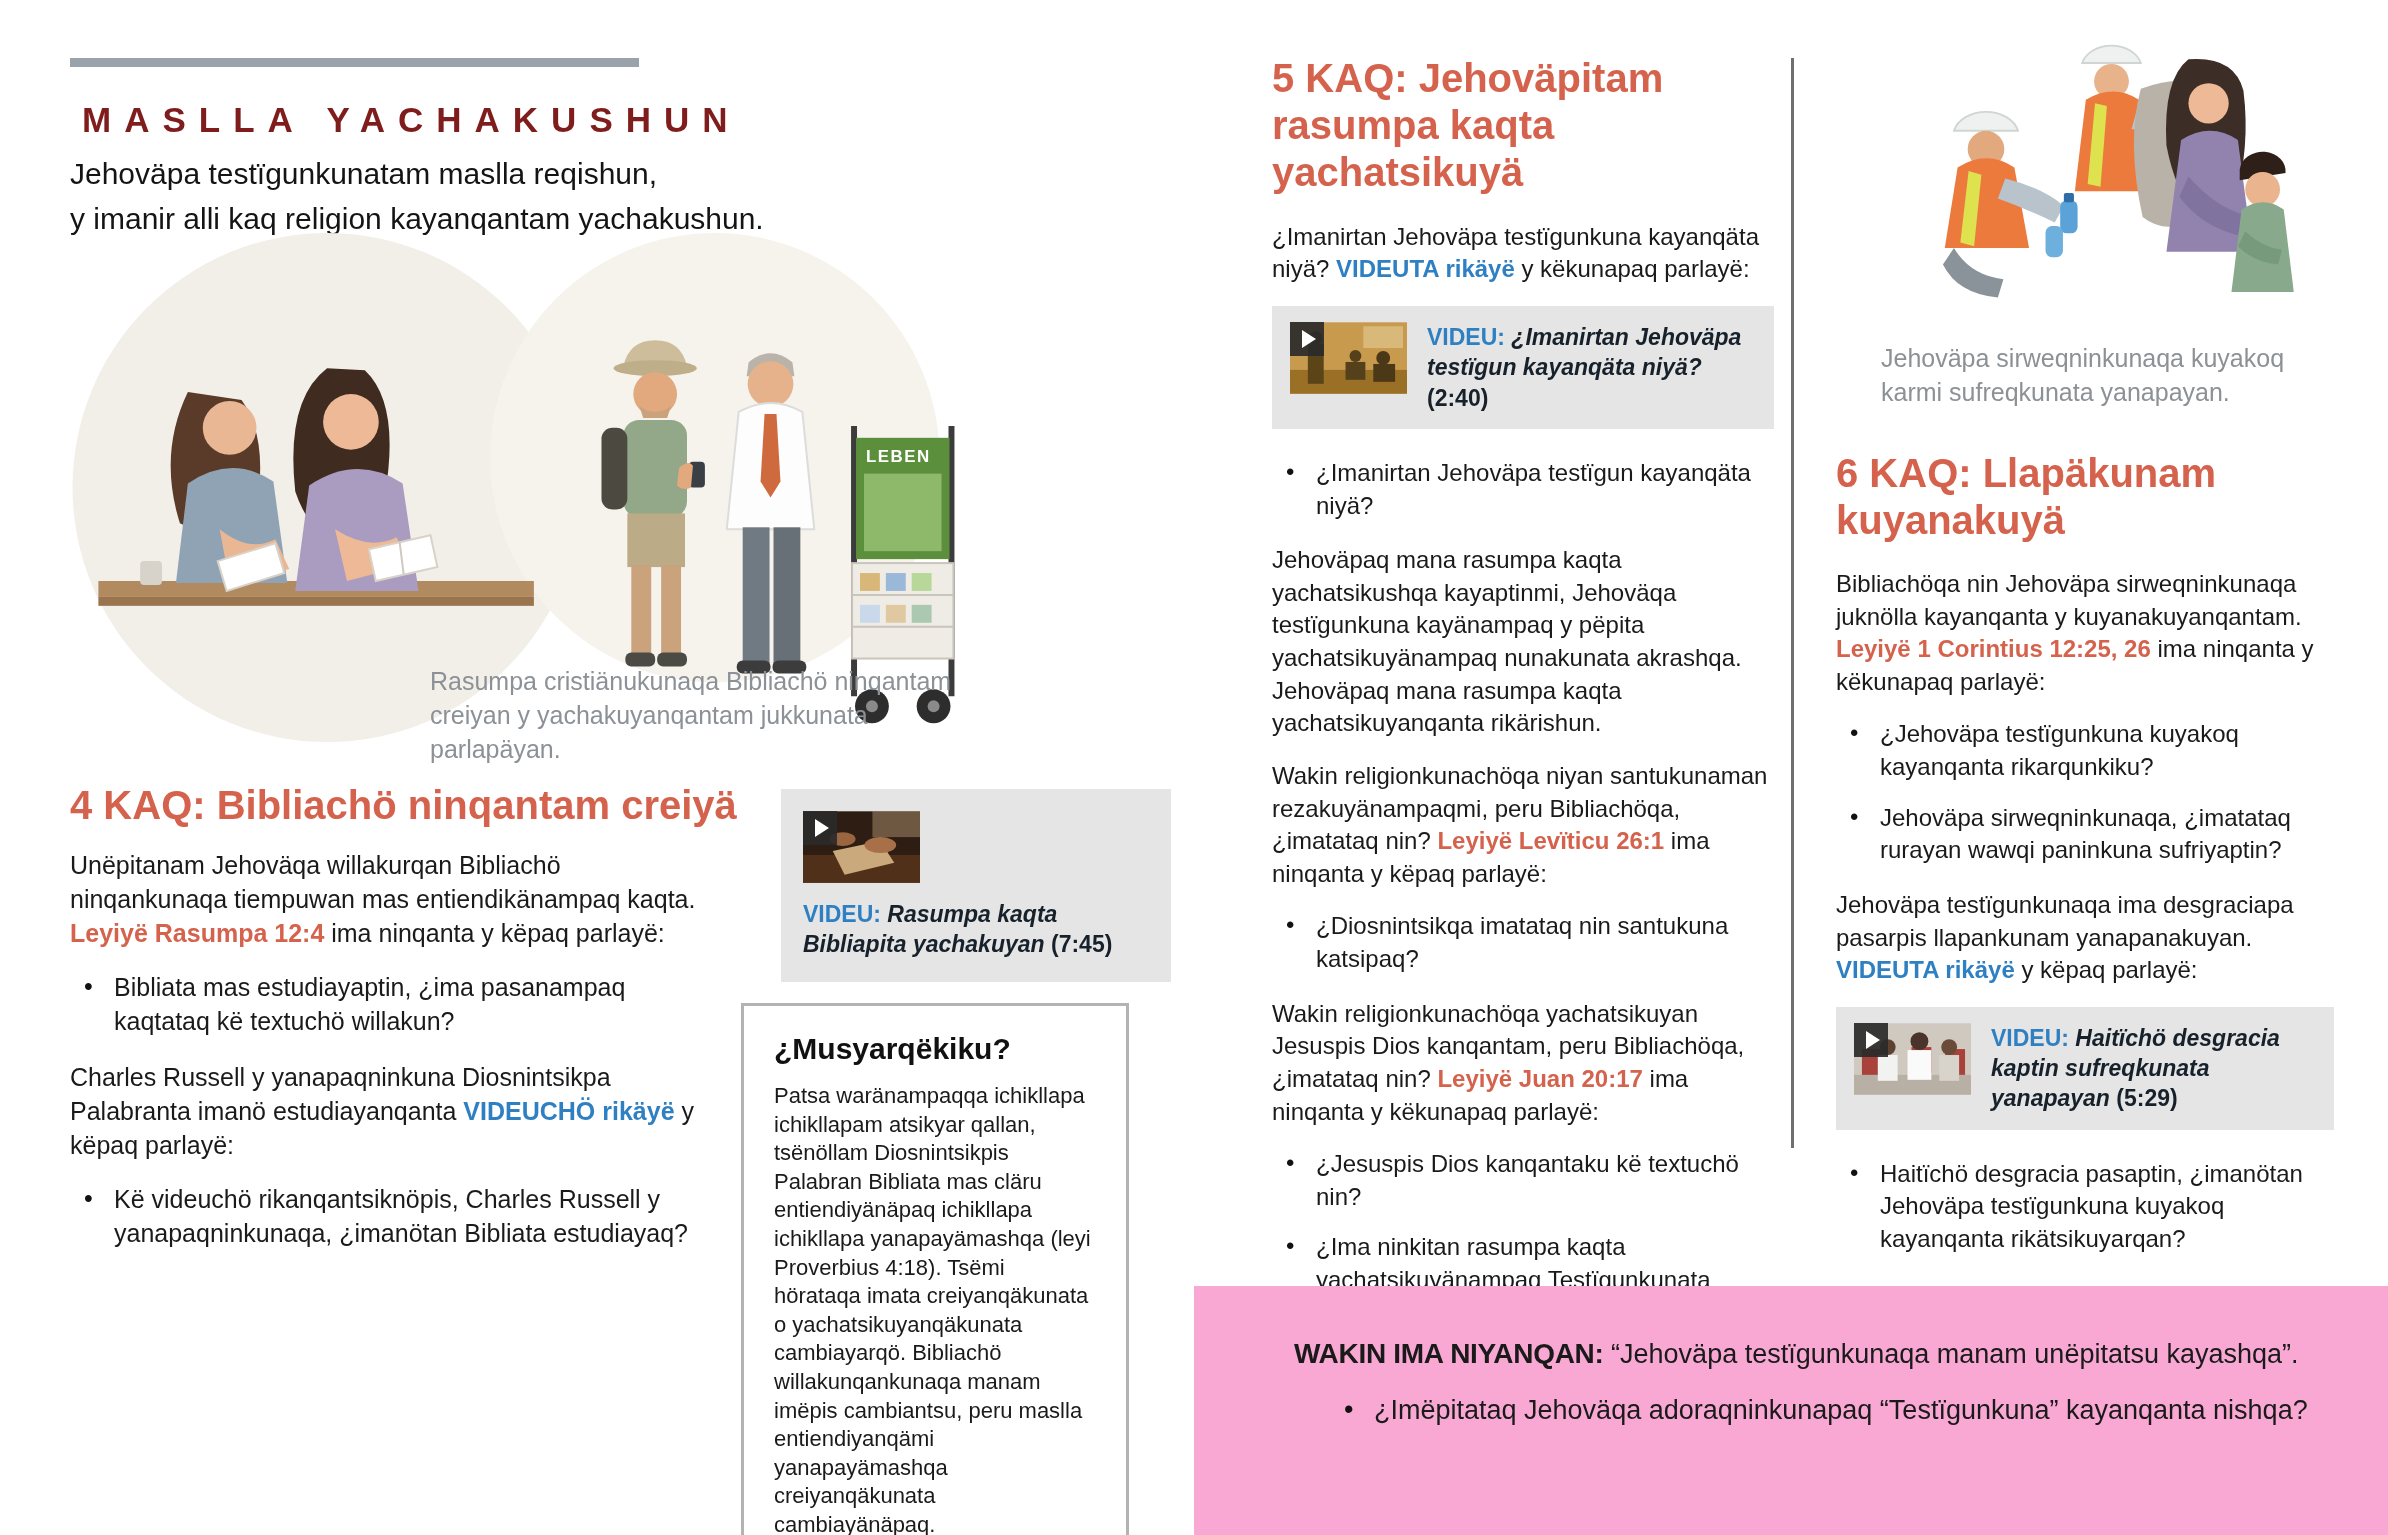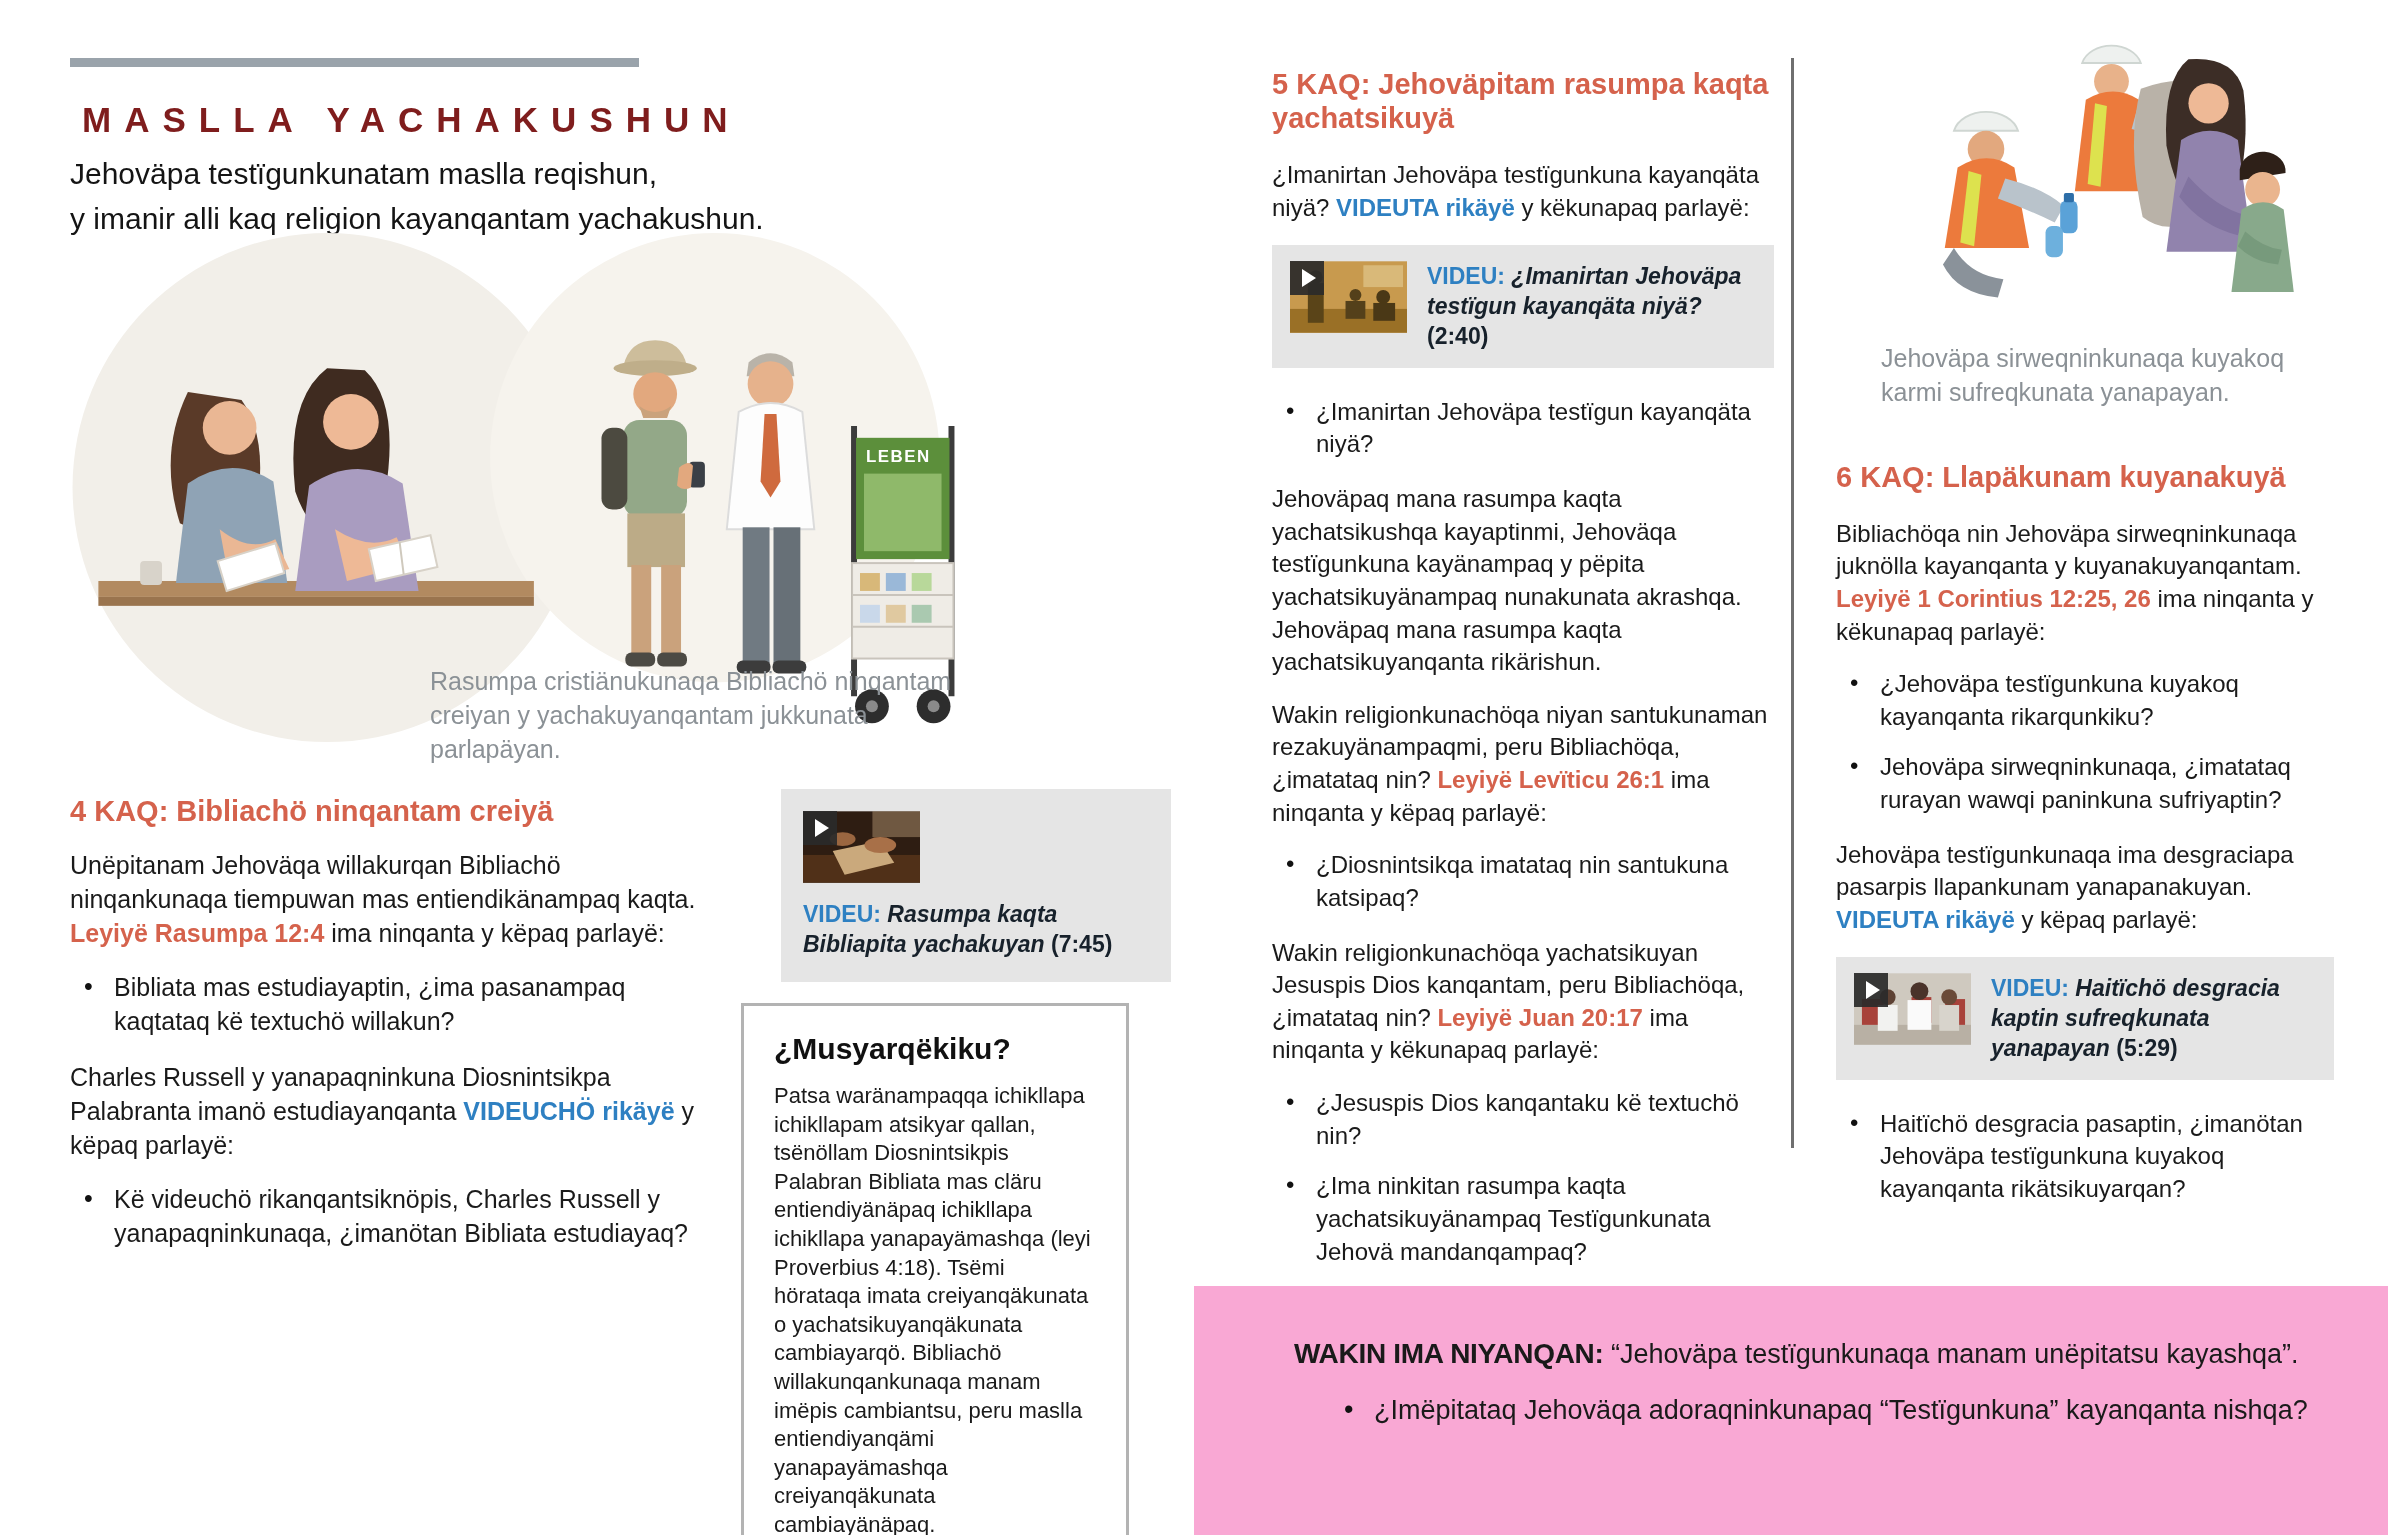--- a/index.html
+++ b/index.html
@@ -7,21 +7,21 @@
     position:relative; width:2388px; height:1535px; background:#ffffff;
     font-family:"Liberation Sans", sans-serif; color:#1a1a1a; overflow:hidden;
   }
   
   .kicker-bar { position:absolute; left:70px; top:58px; width:569px; height:9px; background:#9aa3ab; }
   .kicker { position:absolute; left:70px; top:88px; margin:12px; font-size:35px; font-weight:bold;
             letter-spacing:13px; color:#7f1d1d; white-space:nowrap; }
   .intro { position:absolute; left:70px; top:151px; width:975px; margin:0;
            font-size:30px; line-height:1.5; color:#141414; }
   
-  .h-red { font-size:29px; font-weight:bold; color:#d5624c; margin:12px 0 24px 0; line-height:1.18; }
+  .h-red { font-size:40px; font-weight:bold; color:#d5624c; margin:0 0 24px 0; line-height:1.18; }
   p.body { margin:0 0 20px 0; line-height:1.36; }
   .left-text p.body, .left-text li { font-size:25px; }
   .col-mid p.body, .col-mid li, .col-right p.body, .col-right li { font-size:24px; }
   ul.bullets { list-style:none; margin:0 0 22px 0; padding:0 0 0 44px; }
   ul.bullets li { position:relative; line-height:1.36; margin:0 0 18px 0; }
   ul.bullets li::before { content:"•"; position:absolute; left:-30px; top:-1px; color:#111; }
   .link-red { color:#d5624c; font-weight:bold; text-decoration:none; }
   .link-blue { color:#2e80c2; font-weight:bold; text-decoration:none; }
   
   .illu-main { position:absolute; left:70px; top:231px; width:1060px; height:522px; }
@@ -45,21 +45,21 @@
   
   .dyk { position:absolute; left:741px; top:1003px; width:388px; box-sizing:border-box;
          background:#ffffff; border:3px solid #b3b3b3; padding:26px 30px; }
   .dyk h3 { margin:0 0 16px 0; font-size:30px; color:#111; }
   .dyk p { margin:0; font-size:22px; line-height:1.3; }
   
   .col-mid { position:absolute; left:1272px; top:55px; width:502px; }
   .divider { position:absolute; left:1791px; top:58px; width:3px; height:1090px; background:#6f6f6f; }
   .col-right { position:absolute; left:1836px; top:8px; width:498px; }
   .illu-right { width:458px; height:328px; margin:0 0 6px 30px; }
-  .caption-right { margin:0 0 50px 45px; width:443px; font-size:25px; line-height:1.35; color:#8b9196; }
+  .caption-right { margin:0 0 40px 45px; width:443px; font-size:25px; line-height:1.35; color:#8b9196; }
   
   .bottom-box { position:absolute; left:1194px; top:1286px; width:1194px; height:250px;
                 background:#f9a8d4; box-sizing:border-box; padding:52px 60px 0 100px; }
   .bb-line { margin:0 0 22px 0; font-size:27px; }
   .bb-label { font-weight:bold; font-size:28px; letter-spacing:-0.3px; }
   .bottom-box ul.bullets { padding-left:80px; }
   .bottom-box li { font-size:27px; }
 </style>
 </head>
 <body>

